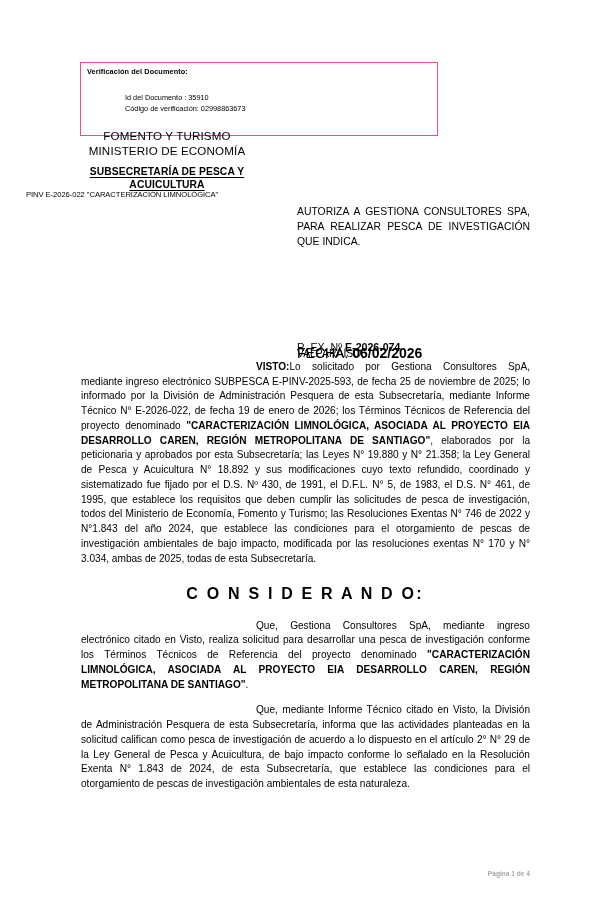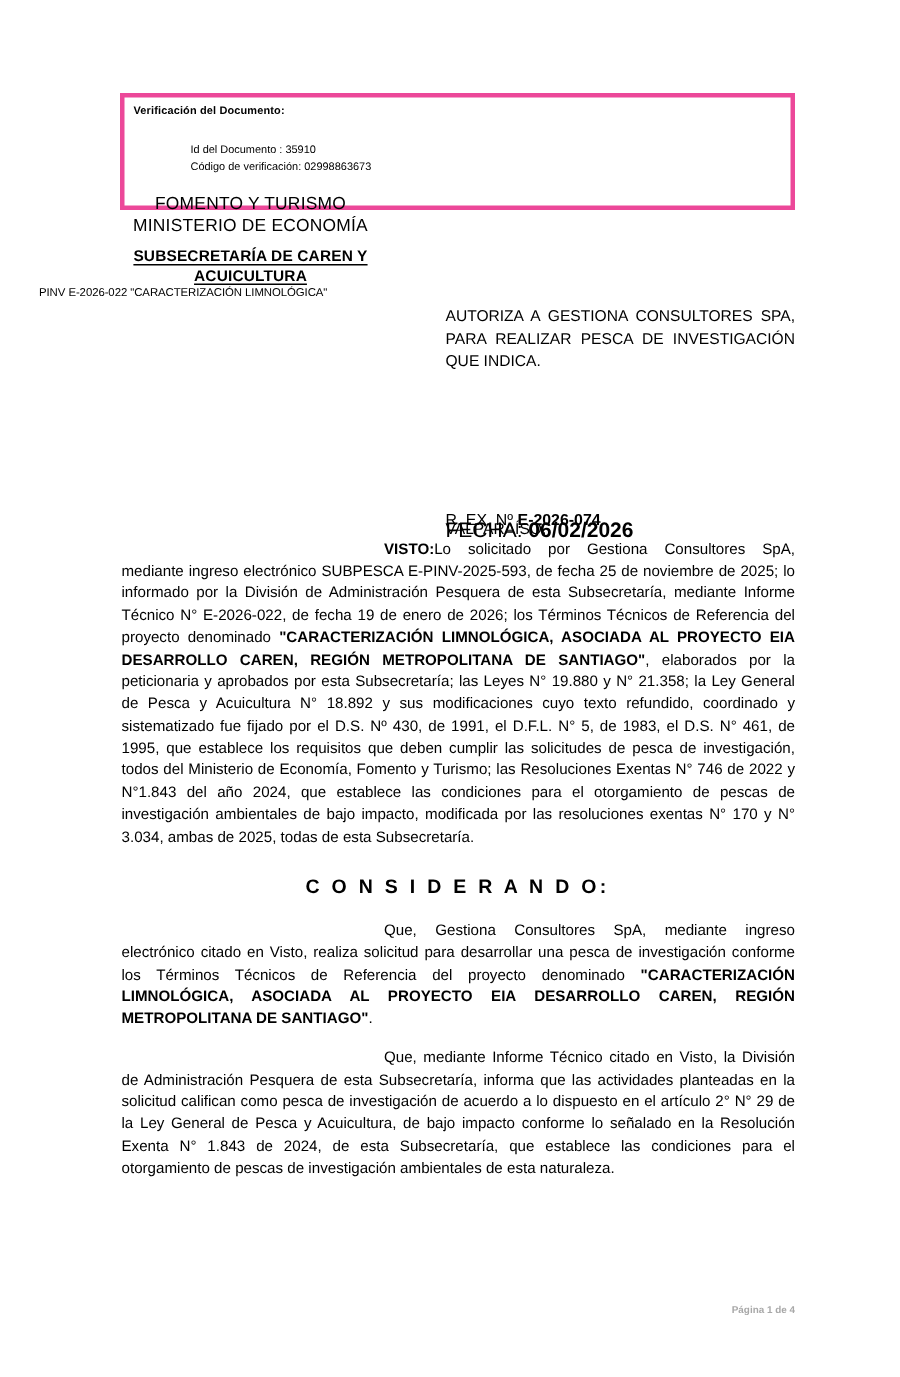--- a/index.html
+++ b/index.html
@@ -14,23 +14,23 @@
     font-family: "Liberation Sans", sans-serif;
     color: #000000;
     overflow: hidden;
   }
 
   
   .verif-box {
     position: absolute;
     left: 80px;
     top: 62px;
-    width: 450px;
+    width: 358px;
     box-sizing: border-box;
-    border: 3px solid #ec4899;
+    border: 1px solid #ec4899;
     padding: 4px 6px 5px 6px;
     font-size: 7.3px;
     line-height: 1.42;
   }
   .verif-title {
     font-weight: bold;
     margin: 0 0 1px 0;
     letter-spacing: .1px;
   }
   .verif-list {
@@ -132,21 +132,21 @@
   }
   .para .lead-in {
     display: inline-block;
     width: 175px;
   }
   .kw { font-weight: bold; }
 
   .considerando {
     text-align: center;
     font-weight: bold;
-    font-size: 13px;
+    font-size: 16px;
     letter-spacing: 2.2px;
     margin: 16px 0 13px 0;
   }
 
   
   .page-footer {
     position: absolute;
     left: 0;
     top: 870px;
     width: 530px;
@@ -164,21 +164,21 @@
   <ul class="verif-list">
     <li>Id del Documento : 35910</li>
     <li>Código de verificación: 02998863673</li>
   </ul>
 </div>
 
 <div class="letterhead">
   <div class="lh-min">FOMENTO Y TURISMO</div>
   <div class="lh-min">MINISTERIO DE ECONOMÍA</div>
   <div class="lh-sub">
-    <span>SUBSECRETARÍA DE CAREN Y</span><br>
+    <span>SUBSECRETARÍA DE PESCA Y</span><br>
     <span>ACUICULTURA</span>
   </div>
   <div class="lh-proj">PINV E-2026-022 "CARACTERIZACIÓN LIMNOLÓGICA"</div>
 </div>
 
 <div class="rt-block subject">AUTORIZA A GESTIONA CONSULTORES SPA, PARA REALIZAR PESCA DE INVESTIGACIÓN QUE INDICA.</div>
 <div class="rt-block place">VALPARAÍSO,</div>
 <div class="rt-block resnum">
   <span>R. EX. Nº</span>
   <span class="b">E-2026-074</span>

